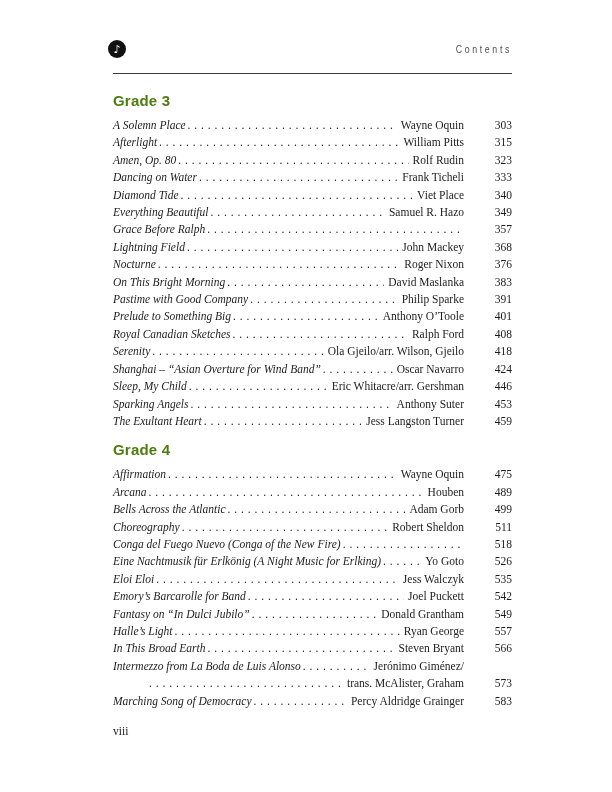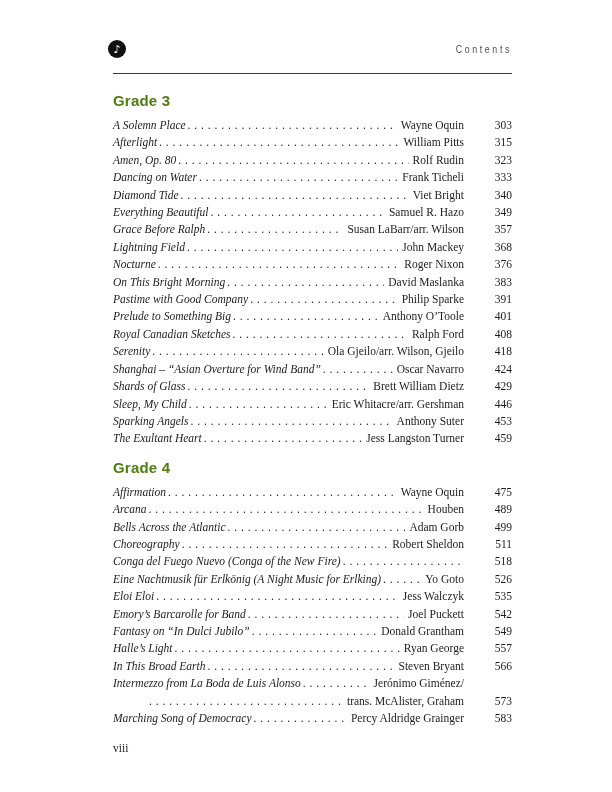--- a/index.html
+++ b/index.html
@@ -75,33 +75,32 @@
   </div>
         <div class="row">
     <span class="title">Dancing on Water</span>
     <span class="leader"></span>
     <span class="composer">Frank Ticheli</span>
     <span class="page-num">333</span>
   </div>
         <div class="row">
     <span class="title">Diamond Tide</span>
     <span class="leader"></span>
-    <span class="composer">Viet Bright</span>
+    <span class="composer">Viet Place</span>
     <span class="page-num">340</span>
   </div>
         <div class="row">
     <span class="title">Everything Beautiful</span>
     <span class="leader"></span>
     <span class="composer">Samuel R. Hazo</span>
     <span class="page-num">349</span>
   </div>
         <div class="row">
     <span class="title">Grace Before Ralph</span>
     <span class="leader"></span>
-    <span class="composer">Susan LaBarr/arr. Wilson</span>
     <span class="page-num">357</span>
   </div>
         <div class="row">
     <span class="title">Lightning Field</span>
     <span class="leader"></span>
     <span class="composer">John Mackey</span>
     <span class="page-num">368</span>
   </div>
         <div class="row">
     <span class="title">Nocturne</span>
@@ -137,26 +136,20 @@
     <span class="title">Serenity</span>
     <span class="leader"></span>
     <span class="composer">Ola Gjeilo/arr. Wilson, Gjeilo</span>
     <span class="page-num">418</span>
   </div>
         <div class="row">
     <span class="title">Shanghai – “Asian Overture for Wind Band”</span>
     <span class="leader"></span>
     <span class="composer">Oscar Navarro</span>
     <span class="page-num">424</span>
-  </div>
-        <div class="row">
-    <span class="title">Shards of Glass</span>
-    <span class="leader"></span>
-    <span class="composer">Brett William Dietz</span>
-    <span class="page-num">429</span>
   </div>
         <div class="row">
     <span class="title">Sleep, My Child</span>
     <span class="leader"></span>
     <span class="composer">Eric Whitacre/arr. Gershman</span>
     <span class="page-num">446</span>
   </div>
         <div class="row">
     <span class="title">Sparking Angels</span>
     <span class="leader"></span>

